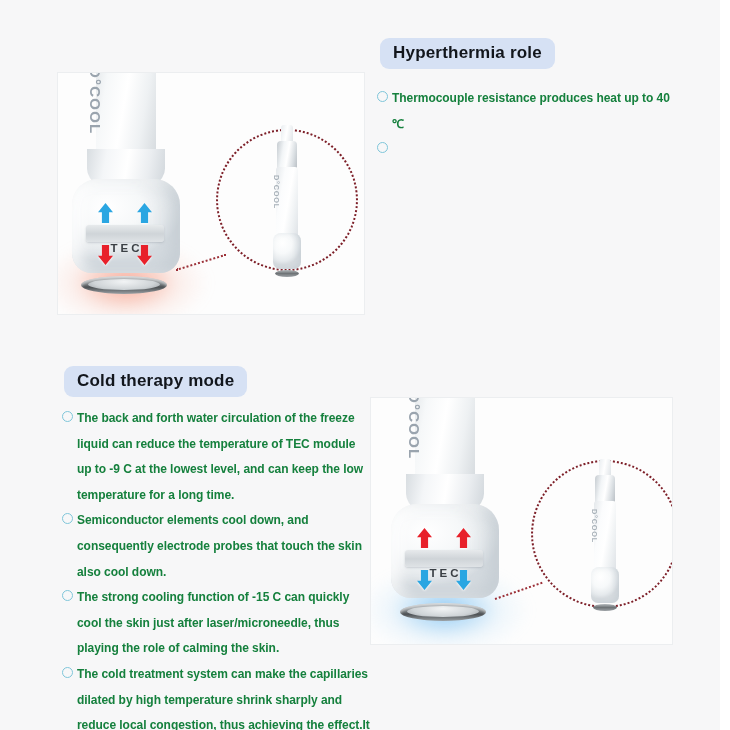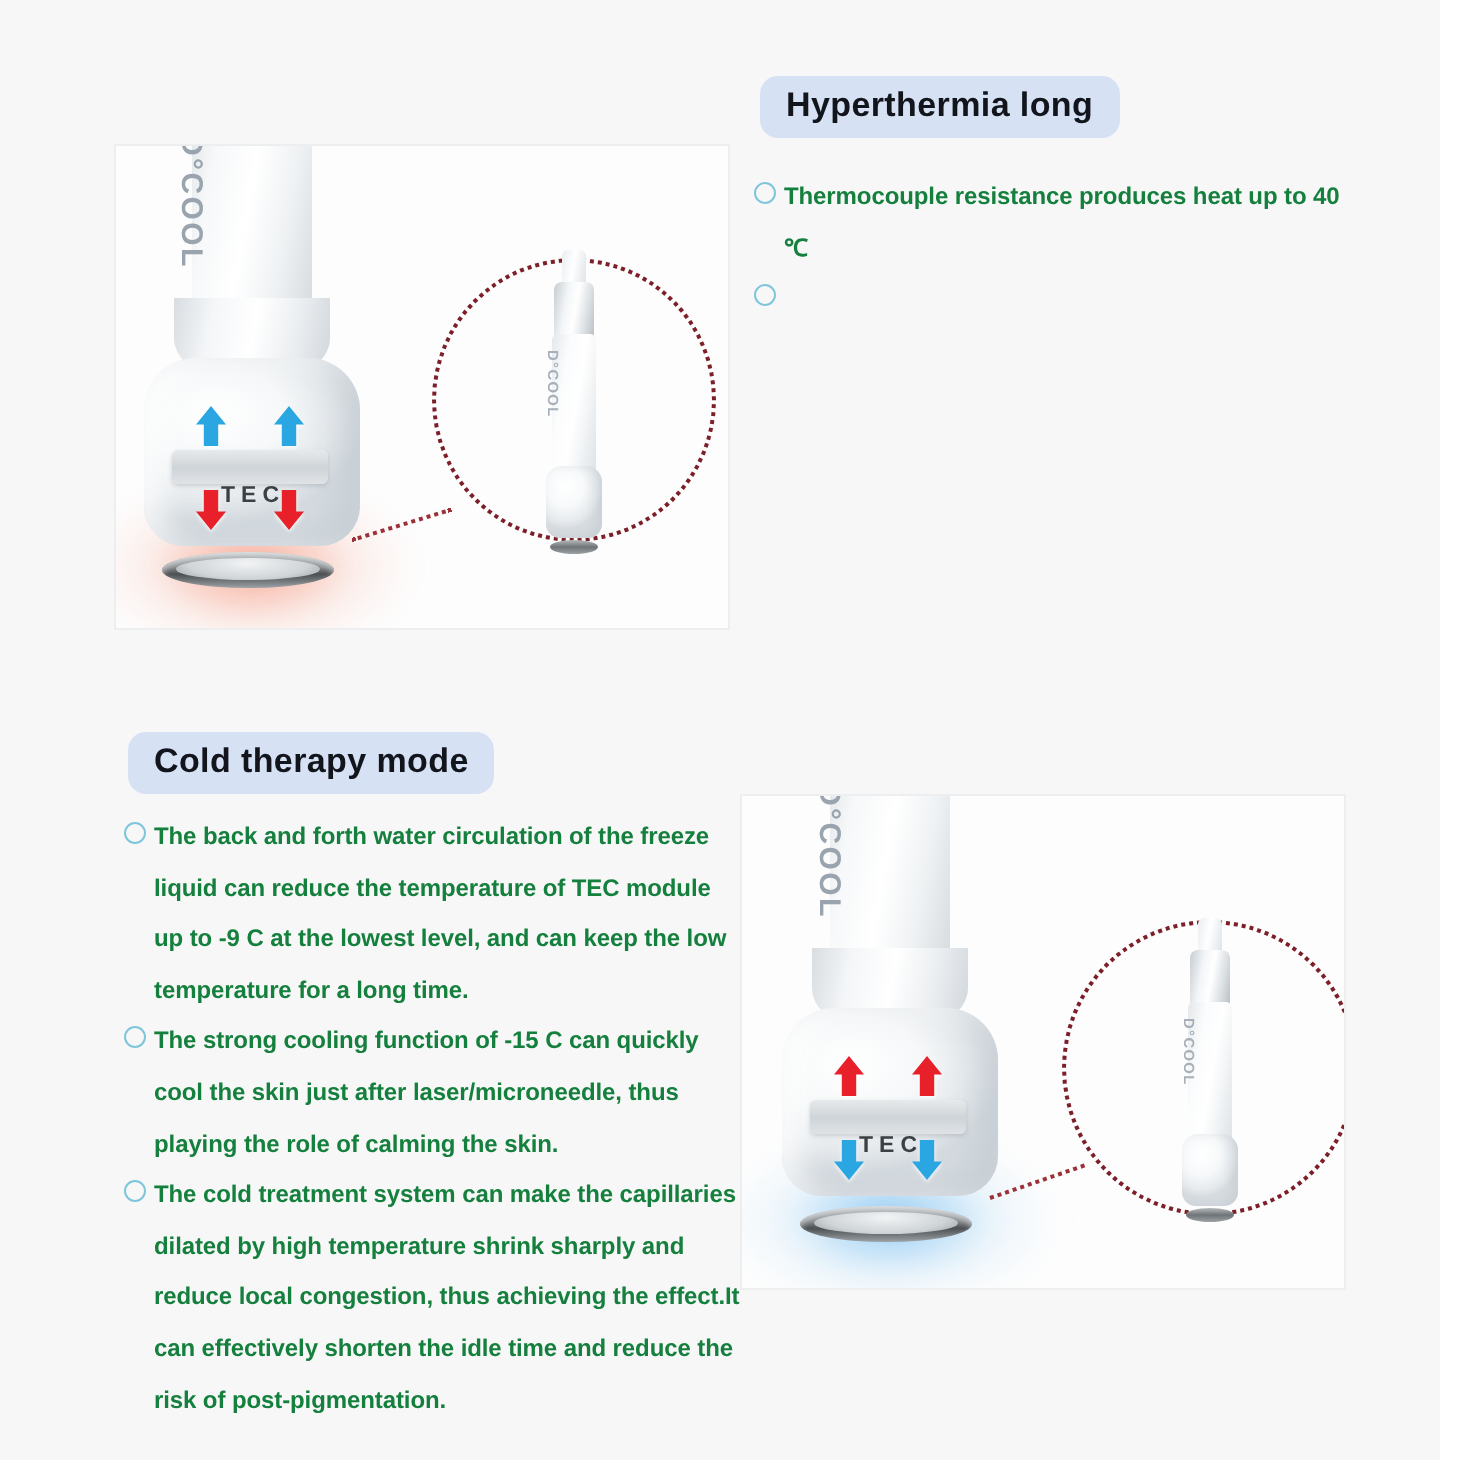--- a/index.html
+++ b/index.html
@@ -311,38 +311,42 @@
           <div class="ds-body"></div>
           <div class="brand-small">D°COOL</div>
           <div class="ds-head"></div>
           <div class="ds-ring"></div>
         </div>
       </div>
 
     </div>
   </div>
 
-  <div class="mode-heading" id="heading-hyper">Hyperthermia long</div>
+  <div class="mode-heading" id="heading-hyper">Hyperthermia role</div>
 
   <div class="bullet-block" id="text-hyper">
     <div class="bullet-item">
       <span class="marker"></span>
       <span>Thermocouple resistance produces heat up to 40 ℃</span>
     </div>
     <div class="bullet-item">
       <span class="marker"></span>
     </div>
   </div>
 
   <div class="mode-heading" id="heading-cold">Cold therapy mode</div>
 
   <div class="bullet-block" id="text-cold">
     <div class="bullet-item">
       <span class="marker"></span>
       <span>The back and forth water circulation of the freeze liquid can reduce the temperature of TEC module up to -9 C at the lowest level, and can keep the low temperature for a long time.</span>
+    </div>
+    <div class="bullet-item">
+      <span class="marker"></span>
+      <span>Semiconductor elements cool down, and consequently electrode probes that touch the skin also cool down.</span>
     </div>
     <div class="bullet-item">
       <span class="marker"></span>
       <span>The strong cooling function of -15 C can quickly cool the skin just after laser/microneedle, thus playing the role of calming the skin.</span>
     </div>
     <div class="bullet-item">
       <span class="marker"></span>
       <span>The cold treatment system can make the capillaries dilated by high temperature shrink sharply and reduce local congestion, thus achieving the effect.It can effectively shorten the idle time and reduce the risk of post-pigmentation.</span>
     </div>
   </div>

